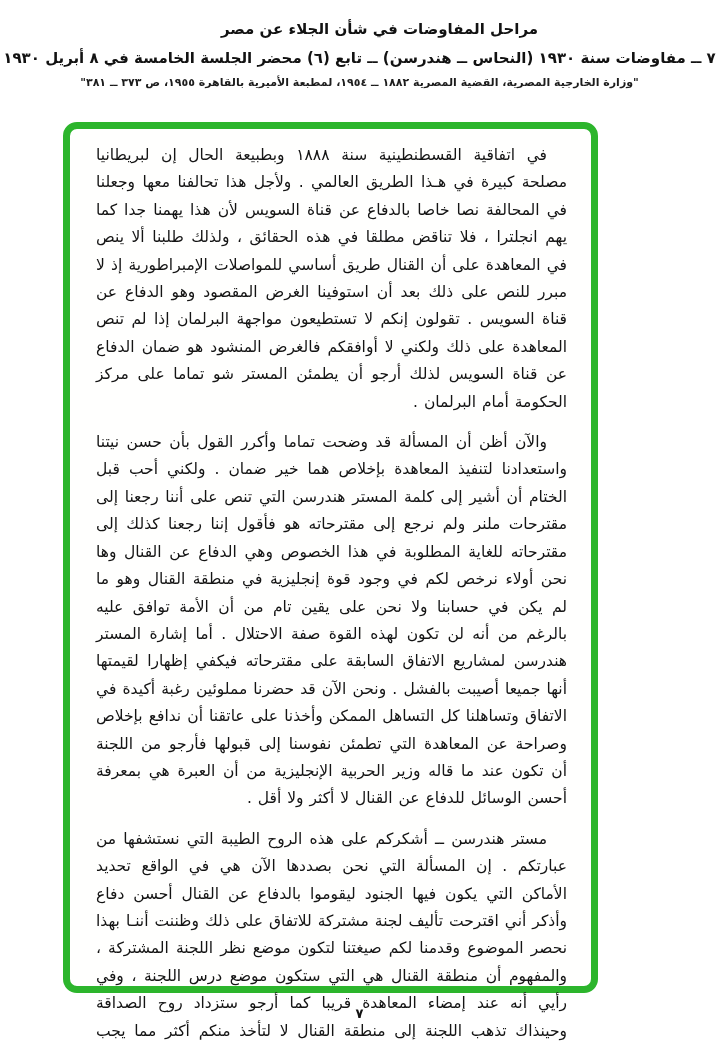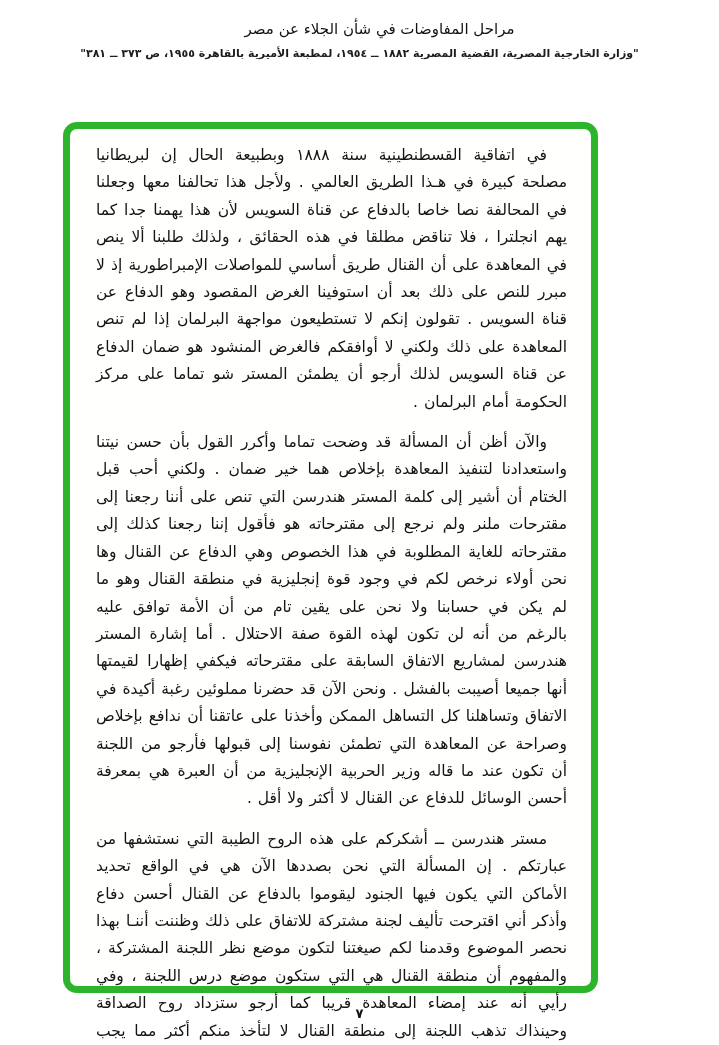--- a/index.html
+++ b/index.html
@@ -16,21 +16,21 @@
     overflow: hidden;
   }
   .header {
     direction: rtl;
     text-align: center;
     padding-top: 20px;
     color: #121212;
   }
   .doc-title {
     font-size: 15px;
-    font-weight: normal;
+    font-weight: bold;
     letter-spacing: 0.2px;
     padding-left: 40px;
   }
   .doc-subtitle {
     font-size: 15px;
     font-weight: bold;
     margin-top: 11px;
   }
   .doc-source {
     font-size: 11px;
@@ -75,20 +75,21 @@
     color: #121212;
   }
 </style>
 </head>
 <body>
 
 <div class="page">
 
   <div class="header">
     <div class="doc-title">مراحل المفاوضات في شأن الجلاء عن مصر</div>
+    <div class="doc-subtitle">٧ ــ مفاوضات سنة ١٩٣٠ (النحاس ــ هندرسن) ــ تابع (٦) محضر الجلسة الخامسة في ٨ أبريل ١٩٣٠</div>
     <div class="doc-source">"وزارة الخارجية المصرية، القضية المصرية ١٨٨٢ ــ ١٩٥٤، لمطبعة الأميرية بالقاهرة ١٩٥٥، ص ٣٧٣ ــ ٣٨١"</div>
   </div>
 
   <div class="scan-frame" style="border-color: rgb(44, 181, 44);">
     <div class="doc-body">
       <p>في اتفاقية القسطنطينية سنة ١٨٨٨ وبطبيعة الحال إن لبريطانيا مصلحة كبيرة في هـذا الطريق العالمي . ولأجل هذا تحالفنا معها وجعلنا في المحالفة نصا خاصا بالدفاع عن قناة السويس لأن هذا يهمنا جدا كما يهم انجلترا ، فلا تناقض مطلقا في هذه الحقائق ، ولذلك طلبنا ألا ينص في المعاهدة على أن القنال طريق أساسي للمواصلات الإمبراطورية إذ لا مبرر للنص على ذلك بعد أن استوفينا الغرض المقصود وهو الدفاع عن قناة السويس . تقولون إنكم لا تستطيعون مواجهة البرلمان إذا لم تنص المعاهدة على ذلك ولكني لا أوافقكم فالغرض المنشود هو ضمان الدفاع عن قناة السويس لذلك أرجو أن يطمئن المستر شو تماما على مركز الحكومة أمام البرلمان .</p>
       <p>والآن أظن أن المسألة قد وضحت تماما وأكرر القول بأن حسن نيتنا واستعدادنا لتنفيذ المعاهدة بإخلاص هما خير ضمان . ولكني أحب قبل الختام أن أشير إلى كلمة المستر هندرسن التي تنص على أننا رجعنا إلى مقترحات ملنر ولم نرجع إلى مقترحاته هو فأقول إننا رجعنا كذلك إلى مقترحاته للغاية المطلوبة في هذا الخصوص وهي الدفاع عن القنال وها نحن أولاء نرخص لكم في وجود قوة إنجليزية في منطقة القنال وهو ما لم يكن في حسابنا ولا نحن على يقين تام من أن الأمة توافق عليه بالرغم من أنه لن تكون لهذه القوة صفة الاحتلال . أما إشارة المستر هندرسن لمشاريع الاتفاق السابقة على مقترحاته فيكفي إظهارا لقيمتها أنها جميعا أصيبت بالفشل . ونحن الآن قد حضرنا مملوئين رغبة أكيدة في الاتفاق وتساهلنا كل التساهل الممكن وأخذنا على عاتقنا أن ندافع بإخلاص وصراحة عن المعاهدة التي تطمئن نفوسنا إلى قبولها فأرجو من اللجنة أن تكون عند ما قاله وزير الحربية الإنجليزية من أن العبرة هي بمعرفة أحسن الوسائل للدفاع عن القنال لا أكثر ولا أقل .</p>
       <p>مستر هندرسن ــ أشكركم على هذه الروح الطيبة التي نستشفها من عبارتكم . إن المسألة التي نحن بصددها الآن هي في الواقع تحديد الأماكن التي يكون فيها الجنود ليقوموا بالدفاع عن القنال أحسن دفاع وأذكر أني اقترحت تأليف لجنة مشتركة للاتفاق على ذلك وظننت أننـا بهذا نحصر الموضوع وقدمنا لكم صيغتنا لتكون موضع نظر اللجنة المشتركة ، والمفهوم أن منطقة القنال هي التي ستكون موضع درس اللجنة ، وفي رأيي أنه عند إمضاء المعاهدة قريبا كما أرجو ستزداد روح الصداقة وحينذاك تذهب اللجنة إلى منطقة القنال لا لتأخذ منكم أكثر مما يجب وإنما للتفاهم والاتفاق كما يفعل الحليف مع حليفه ، ويجدر بي هنـا أن ألفت النظر إلى بعض النقط المهمة في صيغتنا فقد جاء فيها أولا :</p>
       <p>"إن جلالة ملك مصر يرخص لصاحب الجلالة البريطانية بأن يضع في جوار بور سعيد وبور فؤاد والإسماعيلية والسويس أو غيرها من الأماكن التي يتفق عليها القوات التي يرى صاحب الجلالة البريطانية أنها ضرورية للدفاع عن القنال " فإذا خامركم شيء من الشك في أمر سيادتكم فالفقرة الأخيرة تنفيه تمـامـا إذ ذكرت : " إن وجود هـذه القوات لا يكون له مطلقا صفة الاحتلال</p>
     </div>

